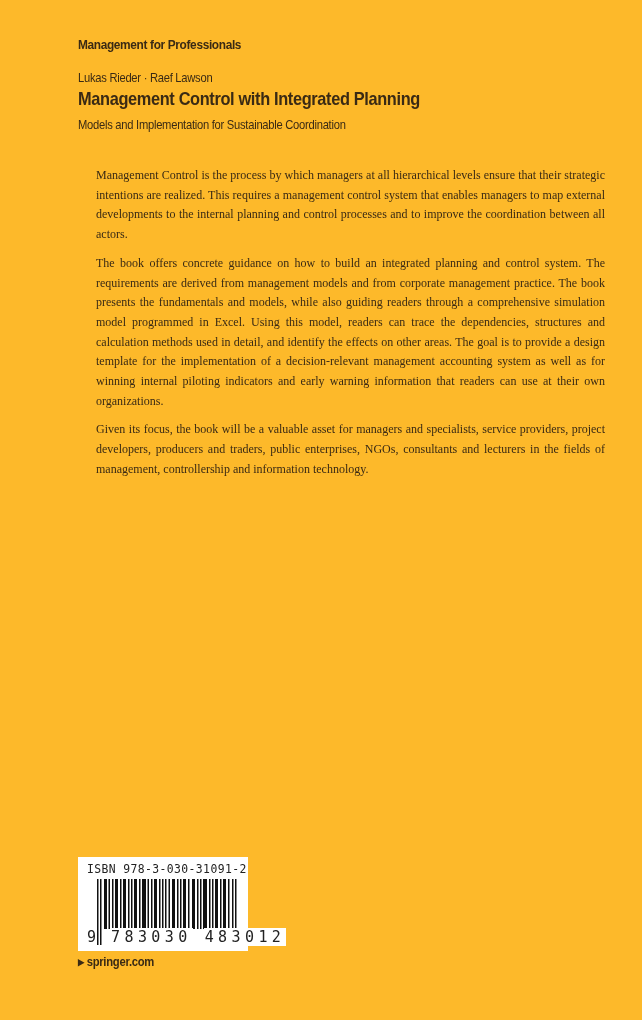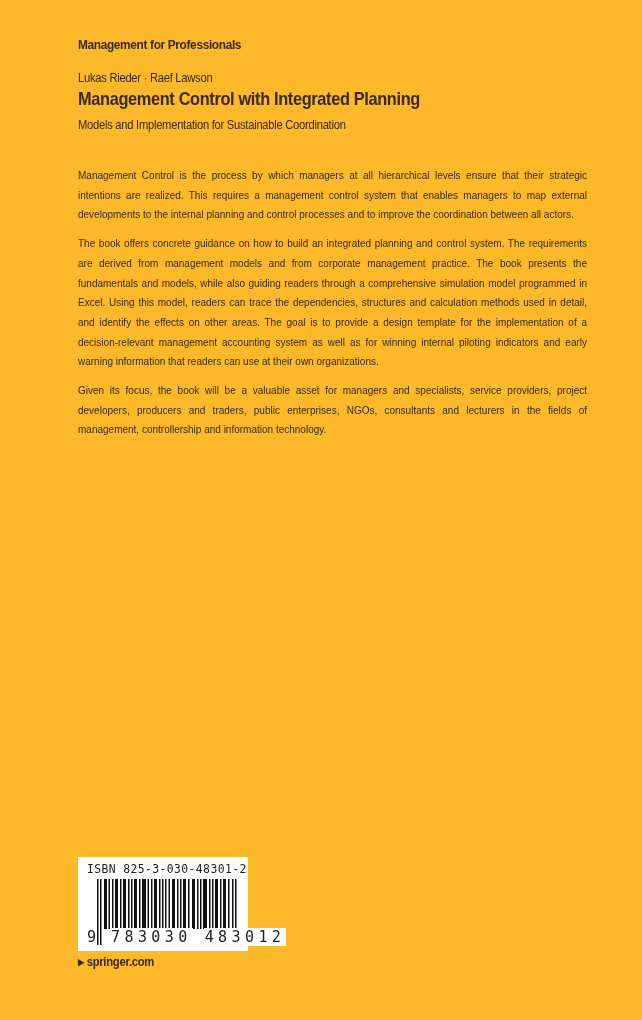--- a/index.html
+++ b/index.html
@@ -55,25 +55,25 @@
       top: 117px;
       font-family: "Liberation Sans", sans-serif;
       font-size: 13px;
       letter-spacing: -0.3px;
       transform: scaleX(0.86);
       transform-origin: left top;
       white-space: nowrap;
     }
     .blurb {
       position: absolute;
-      left: 78px;
+      left: 96px;
       top: 166px;
       width: 509px;
-      font-family: Liberation Sans, sans-serif;
-      font-size: 10px;
+      font-family: Liberation Serif, serif;
+      font-size: 12px;
       line-height: 19.7px;
       text-align: justify;
     }
     .blurb p {
       margin: 0 0 9px 0;
     }
     .barcode-box {
       position: absolute;
       left: 78px;
       top: 857px;
@@ -140,21 +140,21 @@
 <div class="title">Management Control with Integrated Planning</div>
 <div class="subtitle">Models and Implementation for Sustainable Coordination</div>
 
 <div class="blurb">
   <p>Management Control is the process by which managers at all hierarchical levels ensure that their strategic intentions are realized. This requires a management control system that enables managers to map external developments to the internal planning and control processes and to improve the coordination between all actors.</p>
   <p>The book offers concrete guidance on how to build an integrated planning and control system. The requirements are derived from management models and from corporate management practice. The book presents the fundamentals and models, while also guiding readers through a comprehensive simulation model programmed in Excel. Using this model, readers can trace the dependencies, structures and calculation methods used in detail, and identify the effects on other areas. The goal is to provide a design template for the implementation of a decision-relevant management accounting system as well as for winning internal piloting indicators and early warning information that readers can use at their own organizations.</p>
   <p>Given its focus, the book will be a valuable asset for managers and specialists, service providers, project developers, producers and traders, public enterprises, NGOs, consultants and lecturers in the fields of management, controllership and information technology.</p>
 </div>
 
 <div class="barcode-box">
-  <div class="isbn-text">ISBN 825-3-030-48301-2</div>
+  <div class="isbn-text">ISBN 978-3-030-31091-2</div>
   <svg class="bars" viewBox="0 0 140 66" preserveAspectRatio="none">
     <g fill="#111">
       <rect x="0" y="0" width="1.5" height="66"></rect>
       <rect x="3" y="0" width="1.5" height="66"></rect>
       <rect x="7" y="0" width="3" height="50"></rect>
       <rect x="11.5" y="0" width="1.5" height="50"></rect>
       <rect x="15" y="0" width="1.5" height="50"></rect>
       <rect x="18" y="0" width="3" height="50"></rect>
       <rect x="23" y="0" width="1.5" height="50"></rect>
       <rect x="26" y="0" width="3" height="50"></rect>

